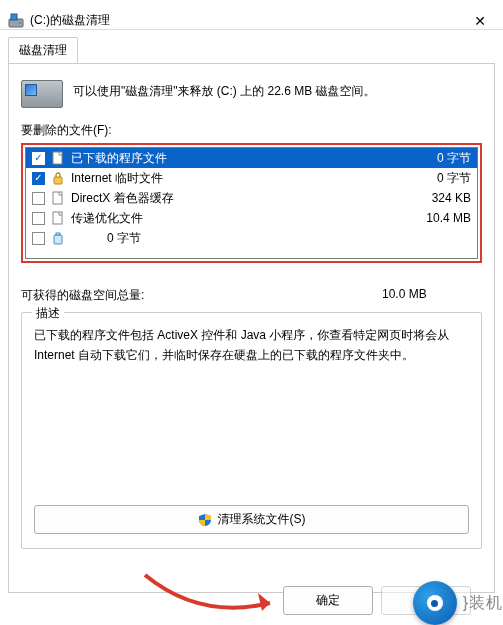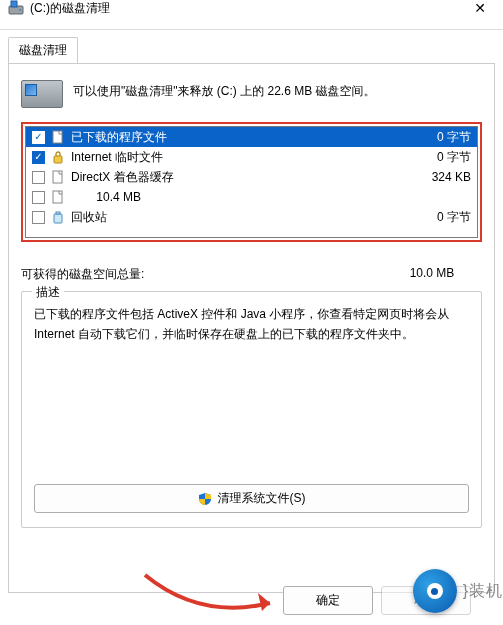--- a/index.html
+++ b/index.html
@@ -8,21 +8,21 @@
     font-family: "Microsoft YaHei", "Segoe UI", sans-serif;
     font-size: 12px;
     background: #fff;
     width: 503px;
     height: 625px;
     position: relative;
     overflow: hidden;
   }
   .titlebar {
     display: flex;
-    align-items: flex-start;
+    align-items: flex-end;
     height: 30px;
     padding: 0 8px;
     border-bottom: 1px solid #ddd;
   }
   .titlebar .t-icon {
     width: 16px; height: 16px;
     margin-right: 6px;
     display: flex; align-items: center; justify-content: center;
   }
   .titlebar .t-title { flex: 1; font-size: 12px; }
@@ -113,21 +113,21 @@
   }
   .row .rname { flex: 1; }
   .row .rsize { width: 70px; text-align: right; }
   .total-row {
     display: flex;
     font-size: 12px;
     margin-bottom: 8px;
     margin-top: 24px;
   }
   .total-row .t-label { flex: 1; }
-  .total-row .t-val { width: 100px; text-align: center; }
+  .total-row .t-val { width: 100px; text-align: left; }
   .fieldset {
     border: 1px solid #ccc;
     border-radius: 2px;
     padding: 12px 12px 14px 12px;
     position: relative;
     margin-bottom: 8px;
   }
   .fieldset .legend {
     position: absolute;
     top: -8px; left: 10px;
@@ -173,21 +173,21 @@
     position: absolute;
     left: 140px;
     bottom: 0px;
     width: 170px;
     height: 60px;
     pointer-events: none;
   }
   .watermark {
     position: absolute;
     right: 0px;
-    bottom: 12px;
+    bottom: 0;
     display: flex;
     align-items: center;
     gap: 6px;
     pointer-events: none;
   }
   .wm-circle {
     width: 44px; height: 44px;
     border-radius: 50%;
     background: radial-gradient(circle at 35% 35%, #2ea0e6, #0a5bb0);
     display:flex;align-items:center;justify-content:center;
@@ -221,20 +221,21 @@
   <span class="tab">磁盘清理</span>
 </div>
 
 <div class="tab-body">
 
   <div class="intro">
     <div class="drive-graphic"></div>
     <div class="intro-text">可以使用"磁盘清理"来释放 (C:) 上的 22.6 MB 磁盘空间。</div>
   </div>
 
+  <div class="section-label">要删除的文件(F):</div>
 
   <div class="file-list">
     <div class="file-list-inner" id="file-list">
         <div class="row sel">
           <span class="chk checked">✓</span>
           <span class="ricon">
             <svg width="14" height="14" viewBox="0 0 14 14">
               <rect x="2" y="1" width="9" height="12" fill="#fff" stroke="#888"></rect>
               <polyline points="8,1 8,4 11,4" fill="none" stroke="#888"></polyline>
             </svg>
@@ -265,31 +266,31 @@
           <span class="rsize">324 KB</span>
         </div>
         <div class="row">
           <span class="chk"></span>
           <span class="ricon">
             <svg width="14" height="14" viewBox="0 0 14 14">
               <rect x="2" y="1" width="9" height="12" fill="#fff" stroke="#888"></rect>
               <polyline points="8,1 8,4 11,4" fill="none" stroke="#888"></polyline>
             </svg>
           </span>
+          <span class="rname">传递优化文件</span>
           <span class="rsize">10.4 MB</span>
         </div>
         <div class="row">
           <span class="chk"></span>
           <span class="ricon">
             <svg width="14" height="14" viewBox="0 0 14 14">
               <rect x="3" y="4" width="8" height="9" rx="1" fill="#cfe8f7" stroke="#4a8cc2"></rect>
               <rect x="5" y="2" width="4" height="2" fill="#cfe8f7" stroke="#4a8cc2"></rect>
             </svg>
           </span>
-          <span class="rname">回收站</span>
           <span class="rsize">0 字节</span>
         </div>
       </div>
   </div>
 
   <div class="total-row">
     <span class="t-label">可获得的磁盘空间总量:</span>
     <span class="t-val">10.0 MB</span>
   </div>
 

